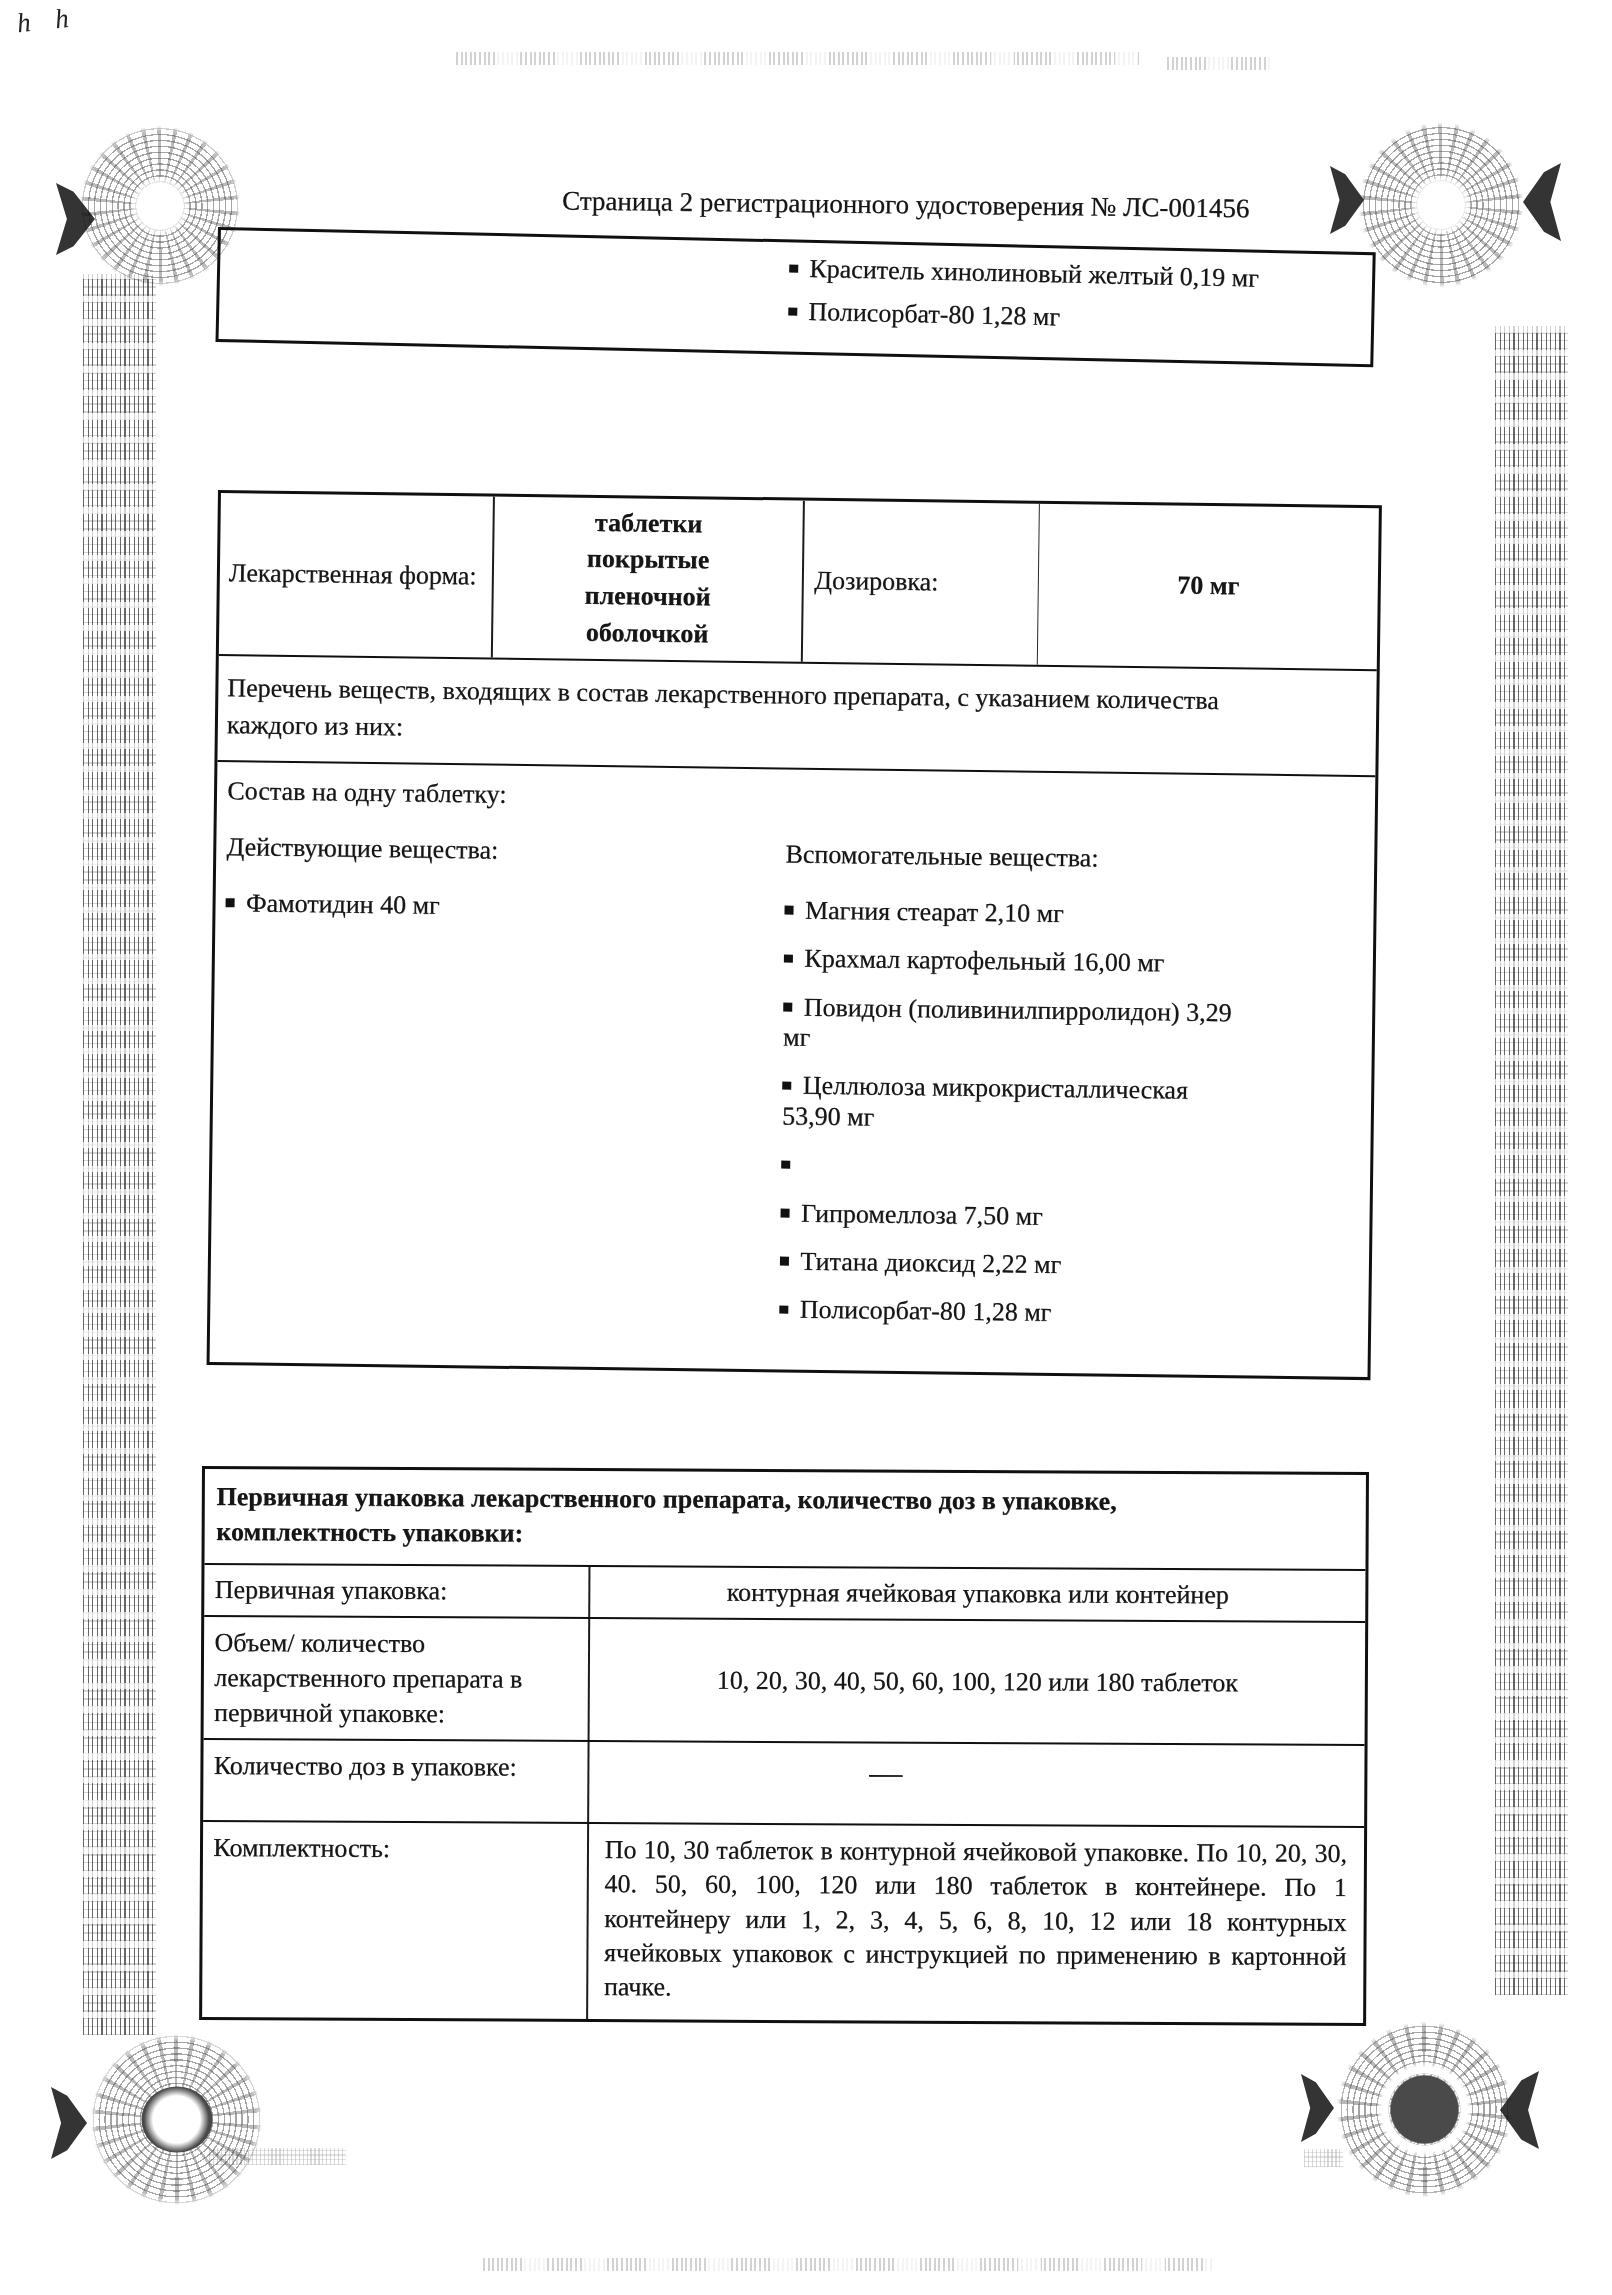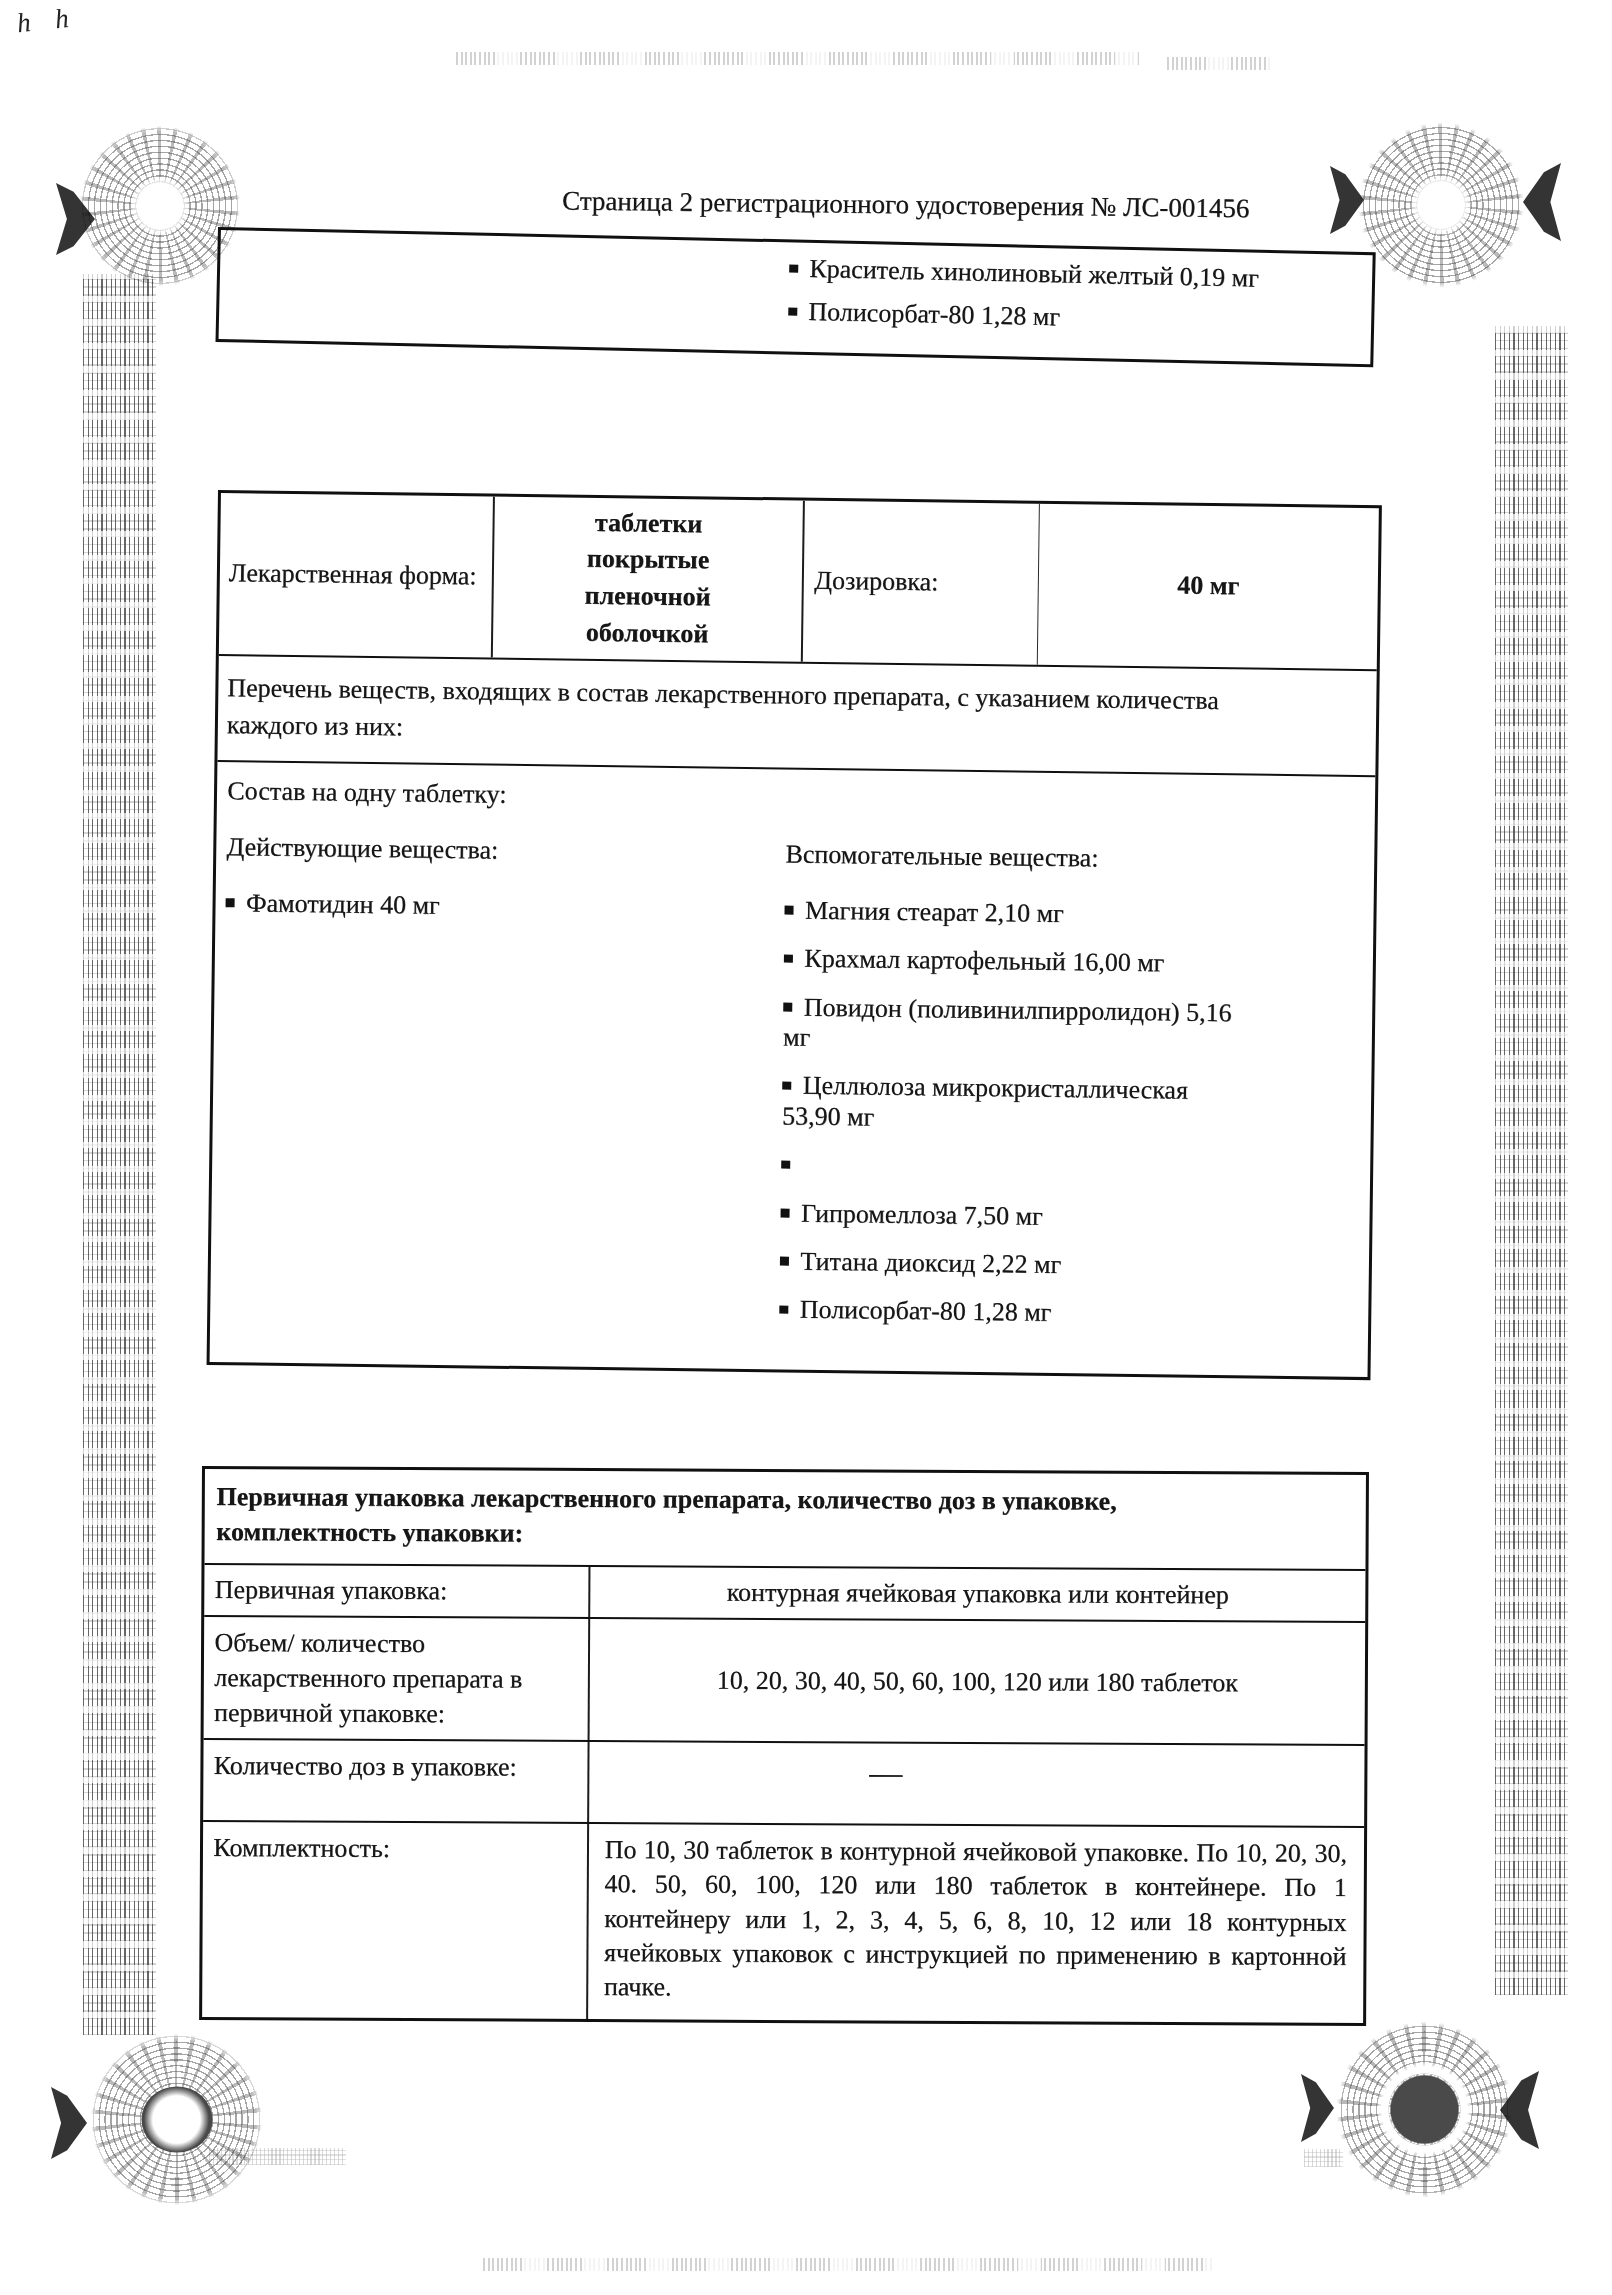--- a/index.html
+++ b/index.html
@@ -178,40 +178,40 @@
       <div class="c c1 ink">
           <span>Лекарственная форма:</span>
         </div>
       <div class="c c2 ink">
           <span>таблетки покрытые пленочной оболочкой</span>
         </div>
       <div class="c c3 ink">
           <span>Дозировка:</span>
         </div>
       <div class="c c4 ink">
-          <span>40 мг</span>
+          <span>70 мг</span>
         </div>
     </div>
     <div class="t2r2 ink">
       <span>Перечень веществ, входящих в состав лекарственного препарата, с указанием количества каждого из них:</span>
     </div>
     <div class="t2r3">
       <div class="comp-title ink">Состав на одну таблетку:</div>
       <div class="cols">
         <div class="colL">
           <div class="col-heading ink">Действующие вещества:</div>
           <div class="item ink">
             <span class="sq"></span><span>Фамотидин 40 мг</span>
           </div>
         </div>
         <div class="colR">
           <div class="col-heading ink">Вспомогательные вещества:</div>
           <div class="item ink"><span class="sq"></span><span>Магния стеарат 2,10 мг</span></div>
           <div class="item ink"><span class="sq"></span><span>Крахмал картофельный 16,00 мг</span></div>
-          <div class="item ink"><span class="sq"></span><span>Повидон (поливинилпирролидон) 5,16 мг</span></div>
+          <div class="item ink"><span class="sq"></span><span>Повидон (поливинилпирролидон) 3,29 мг</span></div>
           <div class="item ink"><span class="sq"></span><span>Целлюлоза микрокристаллическая 53,90 мг</span></div>
           <div class="item ink"><span class="sq"></span></div>
           <div class="item ink"><span class="sq"></span><span>Гипромеллоза 7,50 мг</span></div>
           <div class="item ink"><span class="sq"></span><span>Титана диоксид 2,22 мг</span></div>
           <div class="item ink"><span class="sq"></span><span>Полисорбат-80 1,28 мг</span></div>
         </div>
       </div>
     </div>
   </div>
 

